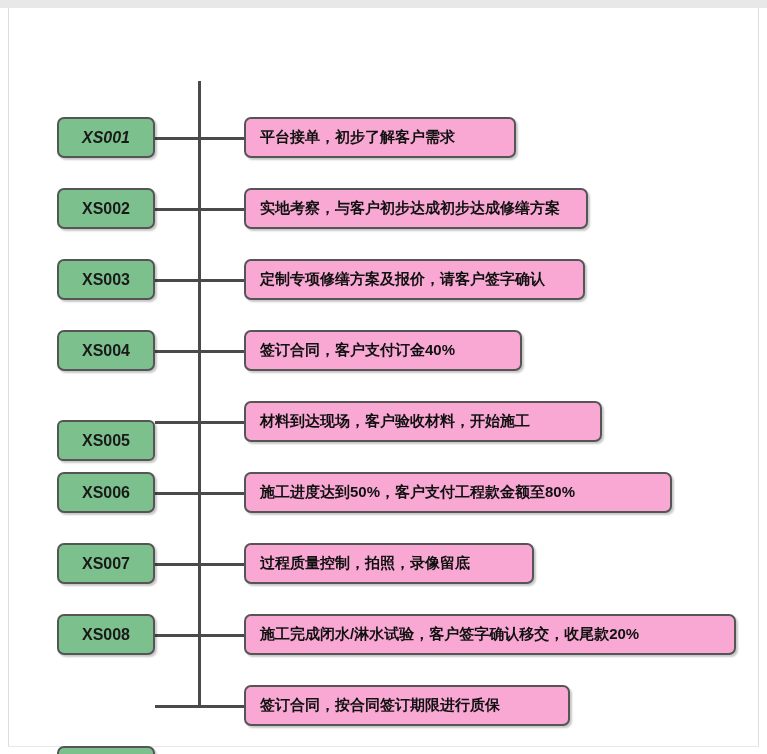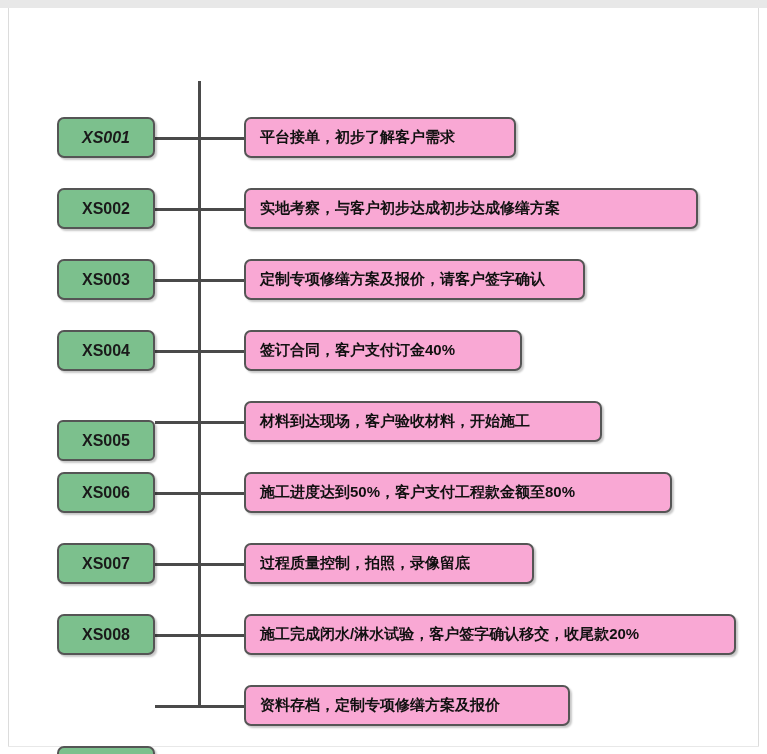--- a/index.html
+++ b/index.html
@@ -141,30 +141,30 @@
       <div class="rung" style="left: 155px; top: 421px; width: 89px;"></div>
       <div class="rung" style="left: 155px; top: 492px; width: 89px;"></div>
       <div class="rung" style="left: 155px; top: 563px; width: 89px;"></div>
       <div class="rung" style="left: 155px; top: 634px; width: 89px;"></div>
       <div class="rung" style="left: 155px; top: 705px; width: 89px;"></div>
     </div>
   <div id="rows">
       <div class="code-box" style="top: 117px; font-style: italic;">XS001</div>
       <div class="step-box" style="top: 117px; width: 272px;">平台接单，初步了解客户需求</div>
       <div class="code-box" style="top: 188px;">XS002</div>
-      <div class="step-box" style="top: 188px; width: 454px;">实地考察，与客户初步达成初步达成修缮方案</div>
+      <div class="step-box" style="top: 188px; width: 344px;">实地考察，与客户初步达成初步达成修缮方案</div>
       <div class="code-box" style="top: 259px;">XS003</div>
       <div class="step-box" style="top: 259px; width: 341px;">定制专项修缮方案及报价，请客户签字确认</div>
       <div class="code-box" style="top: 330px;">XS004</div>
       <div class="step-box" style="top: 330px; width: 278px;">签订合同，客户支付订金40%</div>
       <div class="code-box" style="top: 420px; border-radius: 6px;">XS005</div>
       <div class="step-box" style="top: 401px; width: 358px;">材料到达现场，客户验收材料，开始施工</div>
       <div class="code-box" style="top: 472px;">XS006</div>
       <div class="step-box" style="top: 472px; width: 428px;">施工进度达到50%，客户支付工程款金额至80%</div>
       <div class="code-box" style="top: 543px;">XS007</div>
       <div class="step-box" style="top: 543px; width: 290px;">过程质量控制，拍照，录像留底</div>
       <div class="code-box" style="top: 614px;">XS008</div>
       <div class="step-box" style="top: 614px; width: 492px;">施工完成闭水/淋水试验，客户签字确认移交，收尾款20%</div>
       <div class="code-box" style="top: 717px; margin-top: 29px;">XS009</div>
-      <div class="step-box" style="top: 685px; width: 326px;">资料存档，定制专项修缮方案及报价</div>
+      <div class="step-box" style="top: 685px; width: 326px;">签订合同，按合同签订期限进行质保</div>
     </div>
 
 </div>
 
 </body></html>

